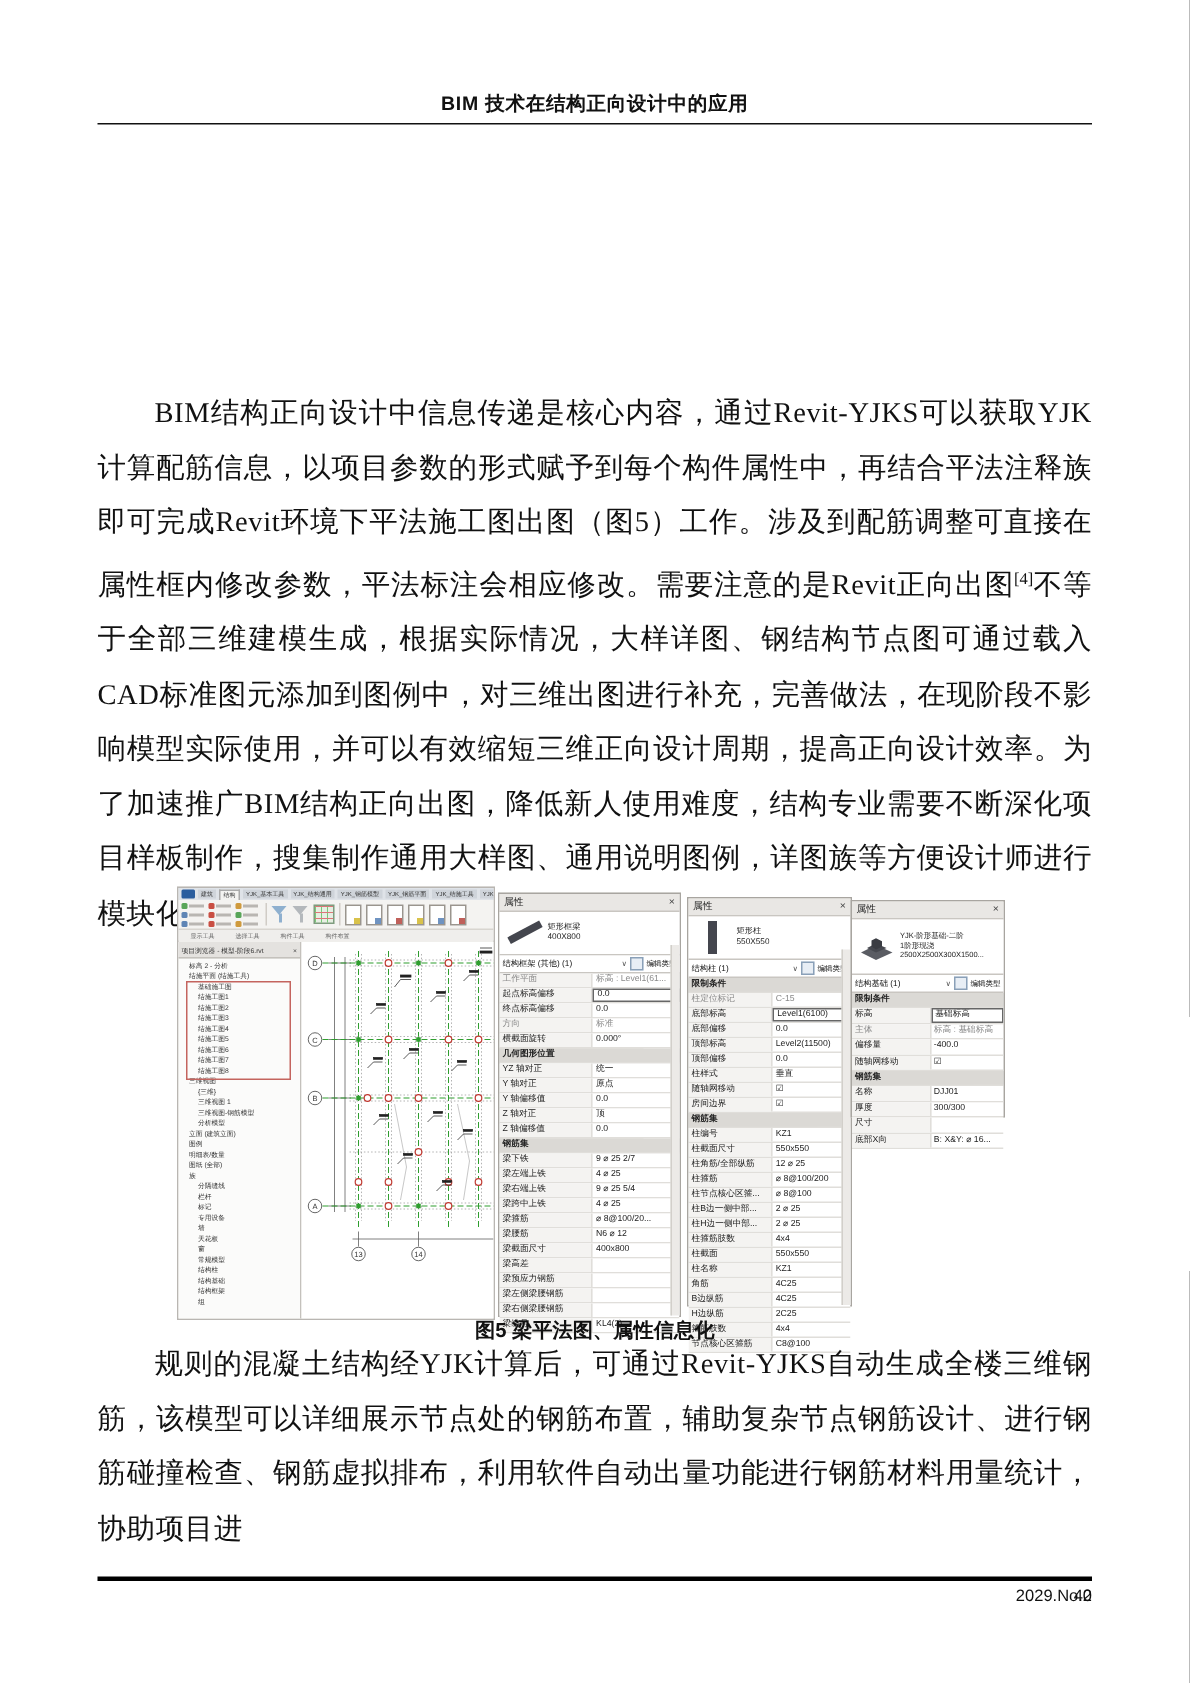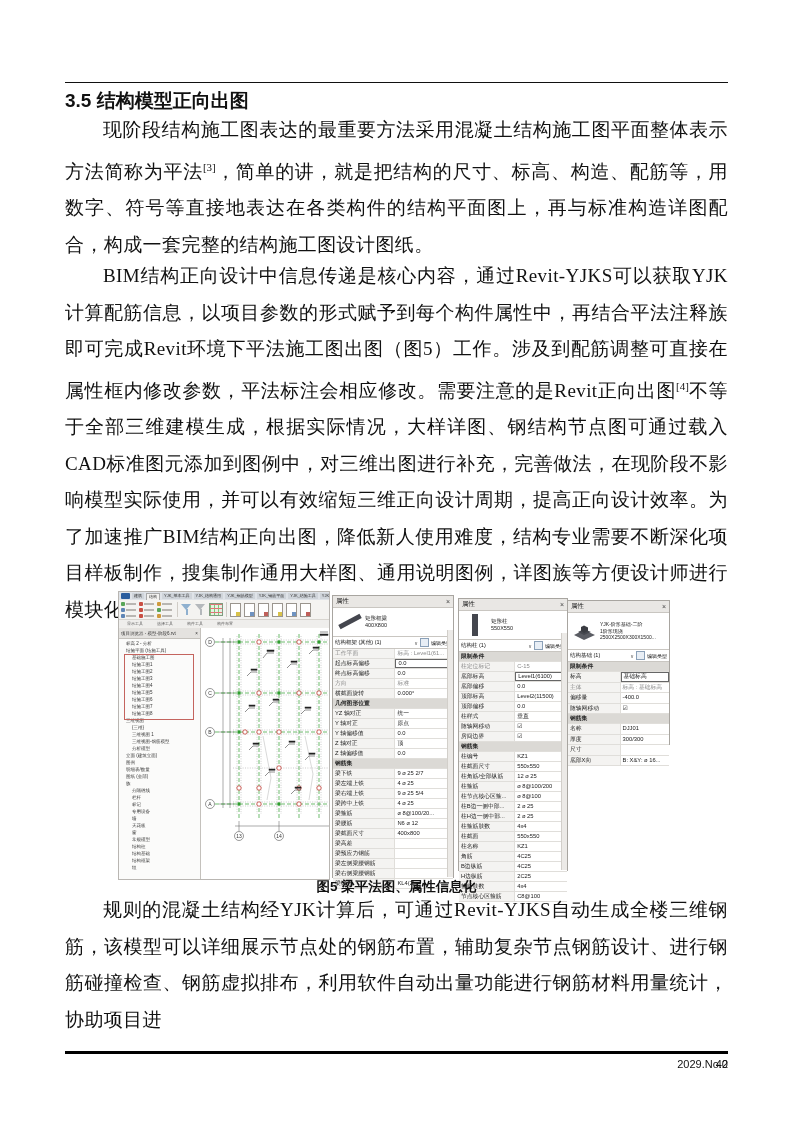--- a/index.html
+++ b/index.html
@@ -92,25 +92,24 @@
   .pp-row[data-t="gray"] .l{color:#8a8a8a;}
   .pp-row[data-t="input"] .v{border:1px solid #666;background:#fff;line-height:7px;}
   .pp-scroll{position:absolute;right:0;top:34px;bottom:0;width:5px;background:#eceae7;border-left:1px solid #d2cfca;}
   .fnd-steps{position:absolute;left:1px;top:4px;}
 </style>
 </head>
 <body>
 
 <div class="page">
 
+  <div class="hd-title sans">BIM 技术在结构正向设计中的应用</div>
   <div class="hd-rule"></div>
 
-  <div class="sec-h" style="top:88px;">3.5 结构模型正向出图</div>
-
-  <p class="body-p" style="top:112px;"><span>现阶段结构施工图表达的最重要方法采用混凝土结构施工图平面整体表示方法简称为平法</span><sup>[3]</sup><span>，简单的讲，就是把结构的尺寸、标高、构造、配筋等，用数字、符号等直接地表达在各类构件的结构平面图上，再与标准构造详图配合，构成一套完整的结构施工图设计图纸。</span></p>
+
 
   <p class="body-p" style="top:258px;"><span>BIM结构正向设计中信息传递是核心内容，通过Revit-YJKS可以获取YJK计算配筋信息，以项目参数的形式赋予到每个构件属性中，再结合平法注释族即可完成Revit环境下平法施工图出图（图5）工作。涉及到配筋调整可直接在属性框内修改参数，平法标注会相应修改。需要注意的是Revit正向出图</span><sup>[4]</sup><span>不等于全部三维建模生成，根据实际情况，大样详图、钢结构节点图可通过载入CAD标准图元添加到图例中，对三维出图进行补充，完善做法，在现阶段不影响模型实际使用，并可以有效缩短三维正向设计周期，提高正向设计效率。为了加速推广BIM结构正向出图，降低新人使用难度，结构专业需要不断深化项目样板制作，搜集制作通用大样图、通用说明图例，详图族等方便设计师进行模块化调用。</span></p>
 
   <div class="figure">
 
     <div class="revit">
       <div class="rv-tabs">
 
         <span class="rv-app"></span>
       <span class="rv-tab">建筑</span>

